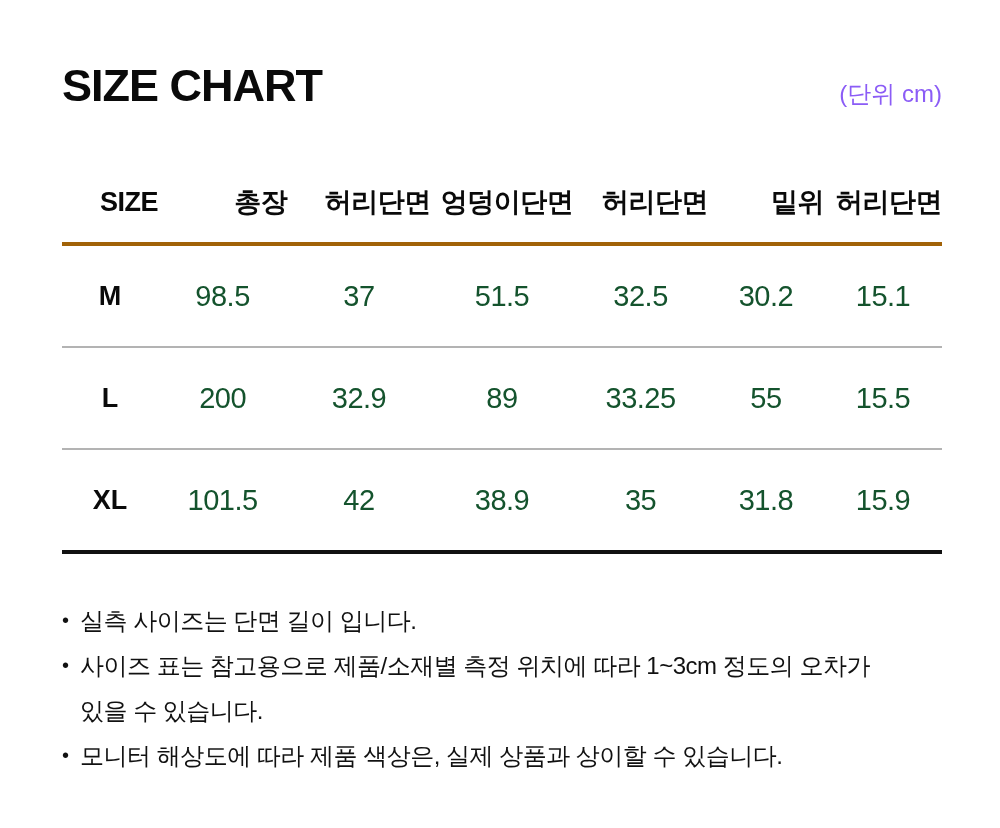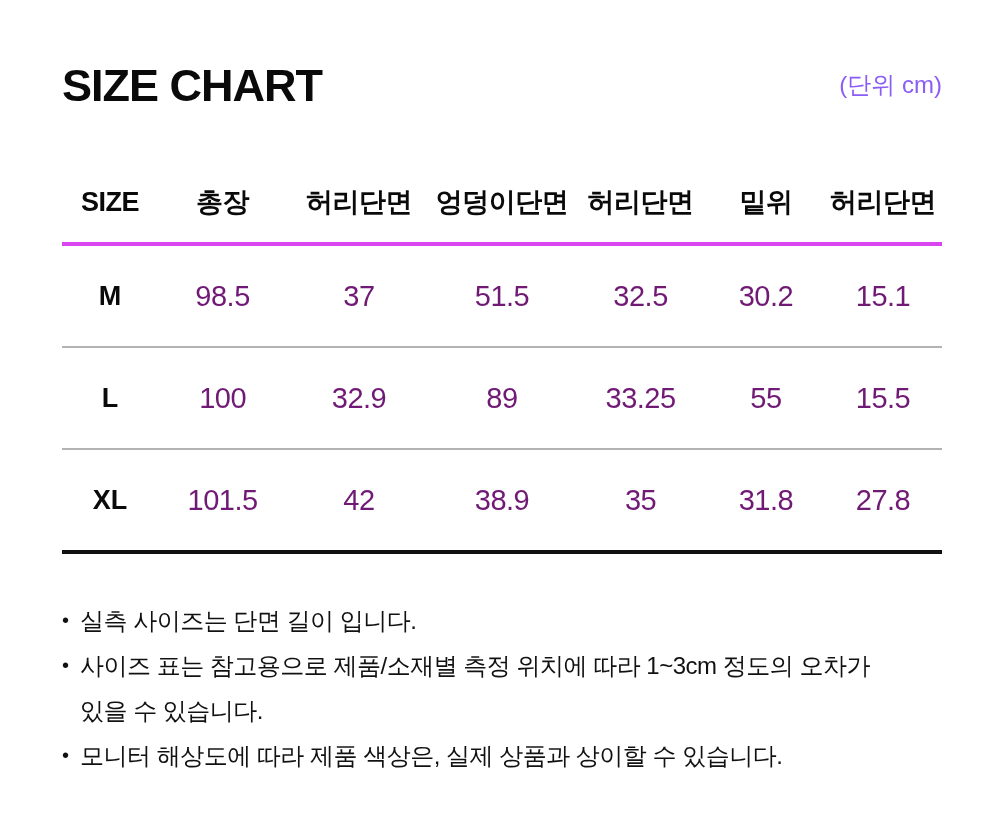--- a/index.html
+++ b/index.html
@@ -14,21 +14,21 @@
     width: 1000px;
     height: 828px;
     background: #ffffff;
     box-sizing: border-box;
     padding: 62px 58px 0 62px;
     overflow: hidden;
   }
   .header {
     display: flex;
     justify-content: space-between;
-    align-items: center;
+    align-items: flex-end;
     width: 880px;
     gap: 6px;
   }
   .title {
     margin: 0;
     font-size: 45px;
     line-height: 48px;
     font-weight: 800;
     letter-spacing: -1px;
     color: #0a0a0a;
@@ -42,44 +42,44 @@
   }
   table.size-table {
     width: 880px;
     margin-top: 52px;
     border-collapse: collapse;
     table-layout: fixed;
   }
   .size-table thead th {
     height: 80px;
     vertical-align: middle;
-    text-align: center;
+    text-align: right;
     font-size: 27px;
     font-weight: 700;
     color: #0a0a0a;
-    border-bottom: 4px solid #d946ef;
+    border-bottom: 4px solid #a16207;
     padding: 0;
     letter-spacing: -0.5px;
   }
   .size-table tbody th,
   .size-table tbody td {
     height: 100px;
     vertical-align: middle;
     text-align: center;
     padding: 0;
   }
   .size-table tbody th.size-cell {
     font-size: 27px;
     font-weight: 700;
     color: #0a0a0a;
   }
   .size-table tbody td {
     font-size: 29px;
     font-weight: 400;
-    color: #701a75;
+    color: #14532d;
     letter-spacing: -0.5px;
   }
   .size-table tbody tr.sep-row th,
   .size-table tbody tr.sep-row td {
     border-bottom: 2px solid #b3b3b3;
   }
   .size-table tbody tr.last-row th,
   .size-table tbody tr.last-row td {
     border-bottom: 4px solid #111111;
   }
@@ -143,35 +143,35 @@
         <th class="size-cell">M</th>
         <td>98.5</td>
         <td>37</td>
         <td>51.5</td>
         <td>32.5</td>
         <td>30.2</td>
         <td>15.1</td>
       </tr>
       <tr class="sep-row">
         <th class="size-cell">L</th>
-        <td>100</td>
+        <td>200</td>
         <td>32.9</td>
         <td>89</td>
         <td>33.25</td>
         <td>55</td>
         <td>15.5</td>
       </tr>
       <tr class="last-row">
         <th class="size-cell">XL</th>
         <td>101.5</td>
         <td>42</td>
         <td>38.9</td>
         <td>35</td>
         <td>31.8</td>
-        <td>27.8</td>
+        <td>15.9</td>
       </tr>
     </tbody>
   </table>
 
   <ul class="notes">
     <li class="note">
       <span class="bullet">•</span>
       <span class="note-text">실측 사이즈는 단면 길이 입니다.</span>
     </li>
     <li class="note">

